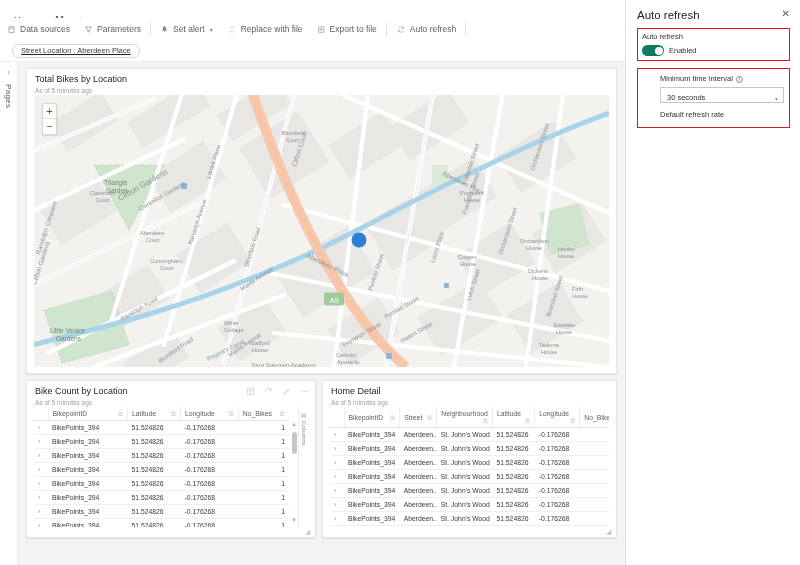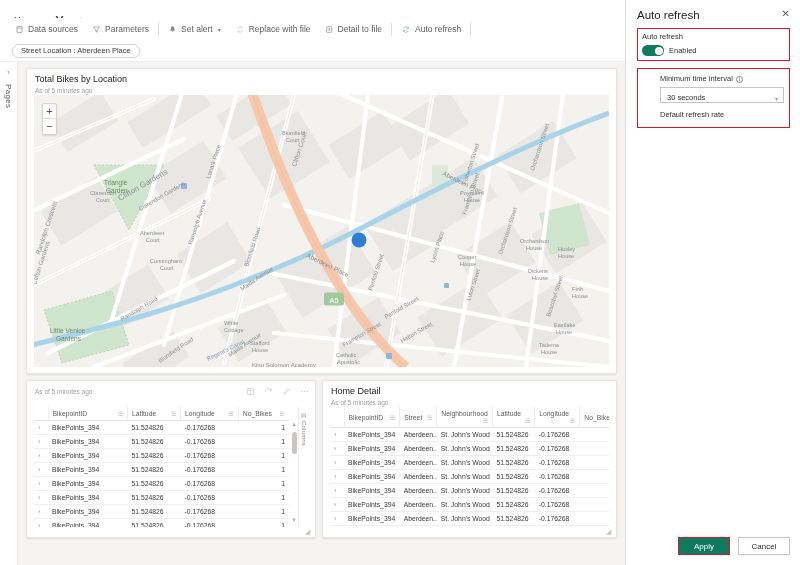--- a/index.html
+++ b/index.html
@@ -26,36 +26,37 @@
   .rtab.active { color: #201f1e; font-family: Liberation Serif, serif; }
   .rtab.active::after {
     content: ""; position: absolute; left: 7px; right: 7px; bottom: 0;
     height: 2px; background: #7fbfa8;
   }
 
   
   .cmdbar {
     position: absolute; left: 0; top: 18px; width: 625px; height: 22px;
     background: #ffffff; display: flex; align-items: center;
-    padding-left: 8px; gap: 0;
+    gap: 0;
   }
   .cmd {
     display: flex; align-items: center; gap: 4px;
     font-size: 8.5px; color: #605e5c; padding: 0 7px; height: 18px;
     cursor: pointer; white-space: nowrap;
   }
   .cmd svg { display: block; }
   .cmd .caret { font-size: 6px; color: #8a8886; margin-left: 1px; }
   .cmdsep { width: 1px; height: 13px; background: #e1dfdd; margin: 0 2px; }
 
   
   .filterbar {
     position: absolute; left: 0; top: 40px; width: 625px; height: 22px;
     background: #ffffff; display: flex; align-items: center; padding-left: 12px;
     border-bottom: 1px solid #f0efee;
+    text-decoration: underline;
   }
   .filter-pill {
     border: 1px solid #d6d4d2; border-radius: 9px; height: 14px;
     display: flex; align-items: center; padding: 0 8px;
     font-size: 7.5px; color: #3b3a39; background: #fff; cursor: pointer;
   }
 
   
   .rail {
     position: absolute; left: 0; top: 62px; width: 18px; bottom: 0;
@@ -261,21 +262,21 @@
       <span>Replace with file</span>
     </div>
 
     <div class="cmd">
       <span>
         <svg width="9" height="9" viewBox="0 0 16 16" fill="none" stroke="#8a8886" stroke-width="1.2">
           <rect x="3" y="3" width="9" height="10" rx="1"></rect>
             <path d="M7.5 10.5V6M5.8 8.2L7.5 6.3 9.2 8.2"></path>
         </svg>
       </span>
-      <span>Detail to file</span>
+      <span>Export to file</span>
     </div>
 
     <div class="cmdsep"></div>
 
     <div class="cmd">
       <span>
         <svg width="10" height="9" viewBox="0 0 16 16" fill="none" stroke="#7fc4a6" stroke-width="1.3">
           <path d="M12.2 6.6A4.3 4.3 0 004 5.6"></path>
             <path d="M3.8 9.4a4.3 4.3 0 008.2 1"></path>
           <path d="M12.4 3.4v3.2H9.2M3.6 12.6V9.4H6.8"></path>
@@ -458,20 +459,21 @@
           <div>+</div>
           <div>−</div>
         </div>
       </div>
     </div>
 
     <div class="lower">
 
       <div class="card" id="tbl-left">
         <div class="card-head">
+          <div class="card-title">Bike Count by Location</div>
           <div class="card-sub">As of 5 minutes ago</div>
         </div>
         <div class="card-tools">
           <span class="tool">
             <svg width="9" height="9" viewBox="0 0 16 16" fill="none" stroke="#c8c6c4" stroke-width="1.2">
               <rect x="2.5" y="2.5" width="11" height="11" rx="1"></rect>
                 <path d="M2.5 6.5h11M8 6.5v7"></path>
             </svg>
           </span>
           <span class="tool">
@@ -736,19 +738,15 @@
         <span class="dcaret">▾</span>
       </div>
 
       <div class="fld-gap"></div>
 
       <div class="fld-label">
         <span>Default refresh rate</span>
       </div>
     </div>
 
-    <div class="panel-footer">
-      <div class="btn btn-primary">Apply</div>
-      <div class="btn btn-secondary">Cancel</div>
-    </div>
   </div>
 
 </div>
 
 </body></html>

